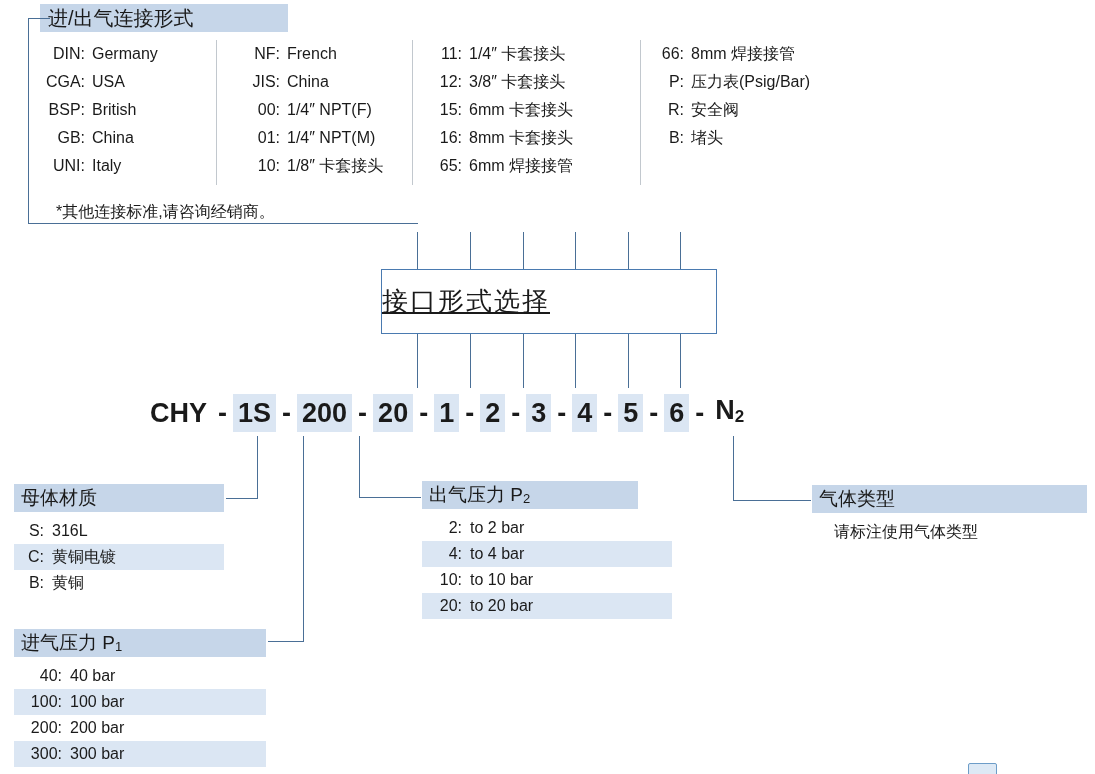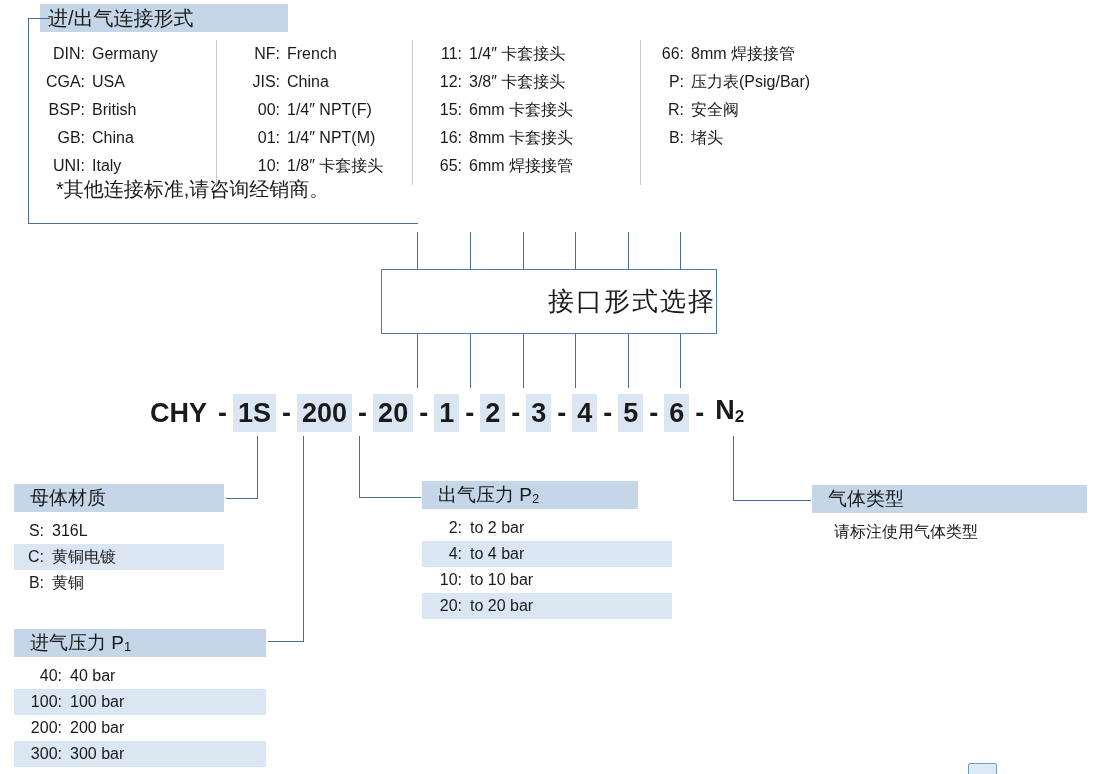--- a/index.html
+++ b/index.html
@@ -11,21 +11,21 @@
     -webkit-font-smoothing:antialiased;
   }
   .abs{position:absolute;}
 
   
   .hdr-bar{
     background:#c6d6e9;
     font-size:19px;
     line-height:28px;
     height:28px;
-    padding-left:16px;
+    padding-left:7px;
     white-space:nowrap;
     color:#1a1a1a;
   }
   .hdr-bar .sub{font-size:13px;vertical-align:-2px;}
 
   
   #top-panel{left:0;top:0;width:1095px;height:230px;}
   #top-title{left:40px;top:4px;width:248px;}
   #top-title .hdr-bar{padding-left:8px;font-size:20px;}
 
@@ -42,36 +42,37 @@
   .col .val{display:inline-block;padding-left:7px;}
 
   #col1{left:13px;}     #col1 .code{width:52px;}
   #col2{left:216px;}   #col2 .code{width:44px;}
   #col3{left:412px;}   #col3 .code{width:30px;}
   #col4{left:640px;}   #col4 .code{width:24px;}
 
   .vdiv{position:absolute;width:1px;background:#c2c8ce;}
 
   #footnote{
-    position:absolute;left:56px;top:176px;
-    font-size:20px;white-space:nowrap;color:#1a1a1a;
+    position:absolute;left:56px;top:202px;
+    font-size:16px;white-space:nowrap;color:#1a1a1a;
   }
 
   
   .ln-v{position:absolute;width:1px;background:#4a6f96;}
   .ln-h{position:absolute;height:1px;background:#4a6f96;}
 
   
   #centre-box{
     left:381px;top:269px;width:334px;height:63px;
     border:1.5px solid #4a7ab0;
     background:#ffffff;
-    display:flex;align-items:center;justify-content:flex-end;
+    display:flex;align-items:center;justify-content:flex-start;
     font-size:26px;letter-spacing:2px;
     z-index:3;
+    text-decoration:underline;
   }
 
   
   #model-code{
     left:150px;top:394px;height:38px;
     display:flex;align-items:center;
     font-size:27px;font-weight:bold;
     letter-spacing:0px;
     z-index:4;
   }

